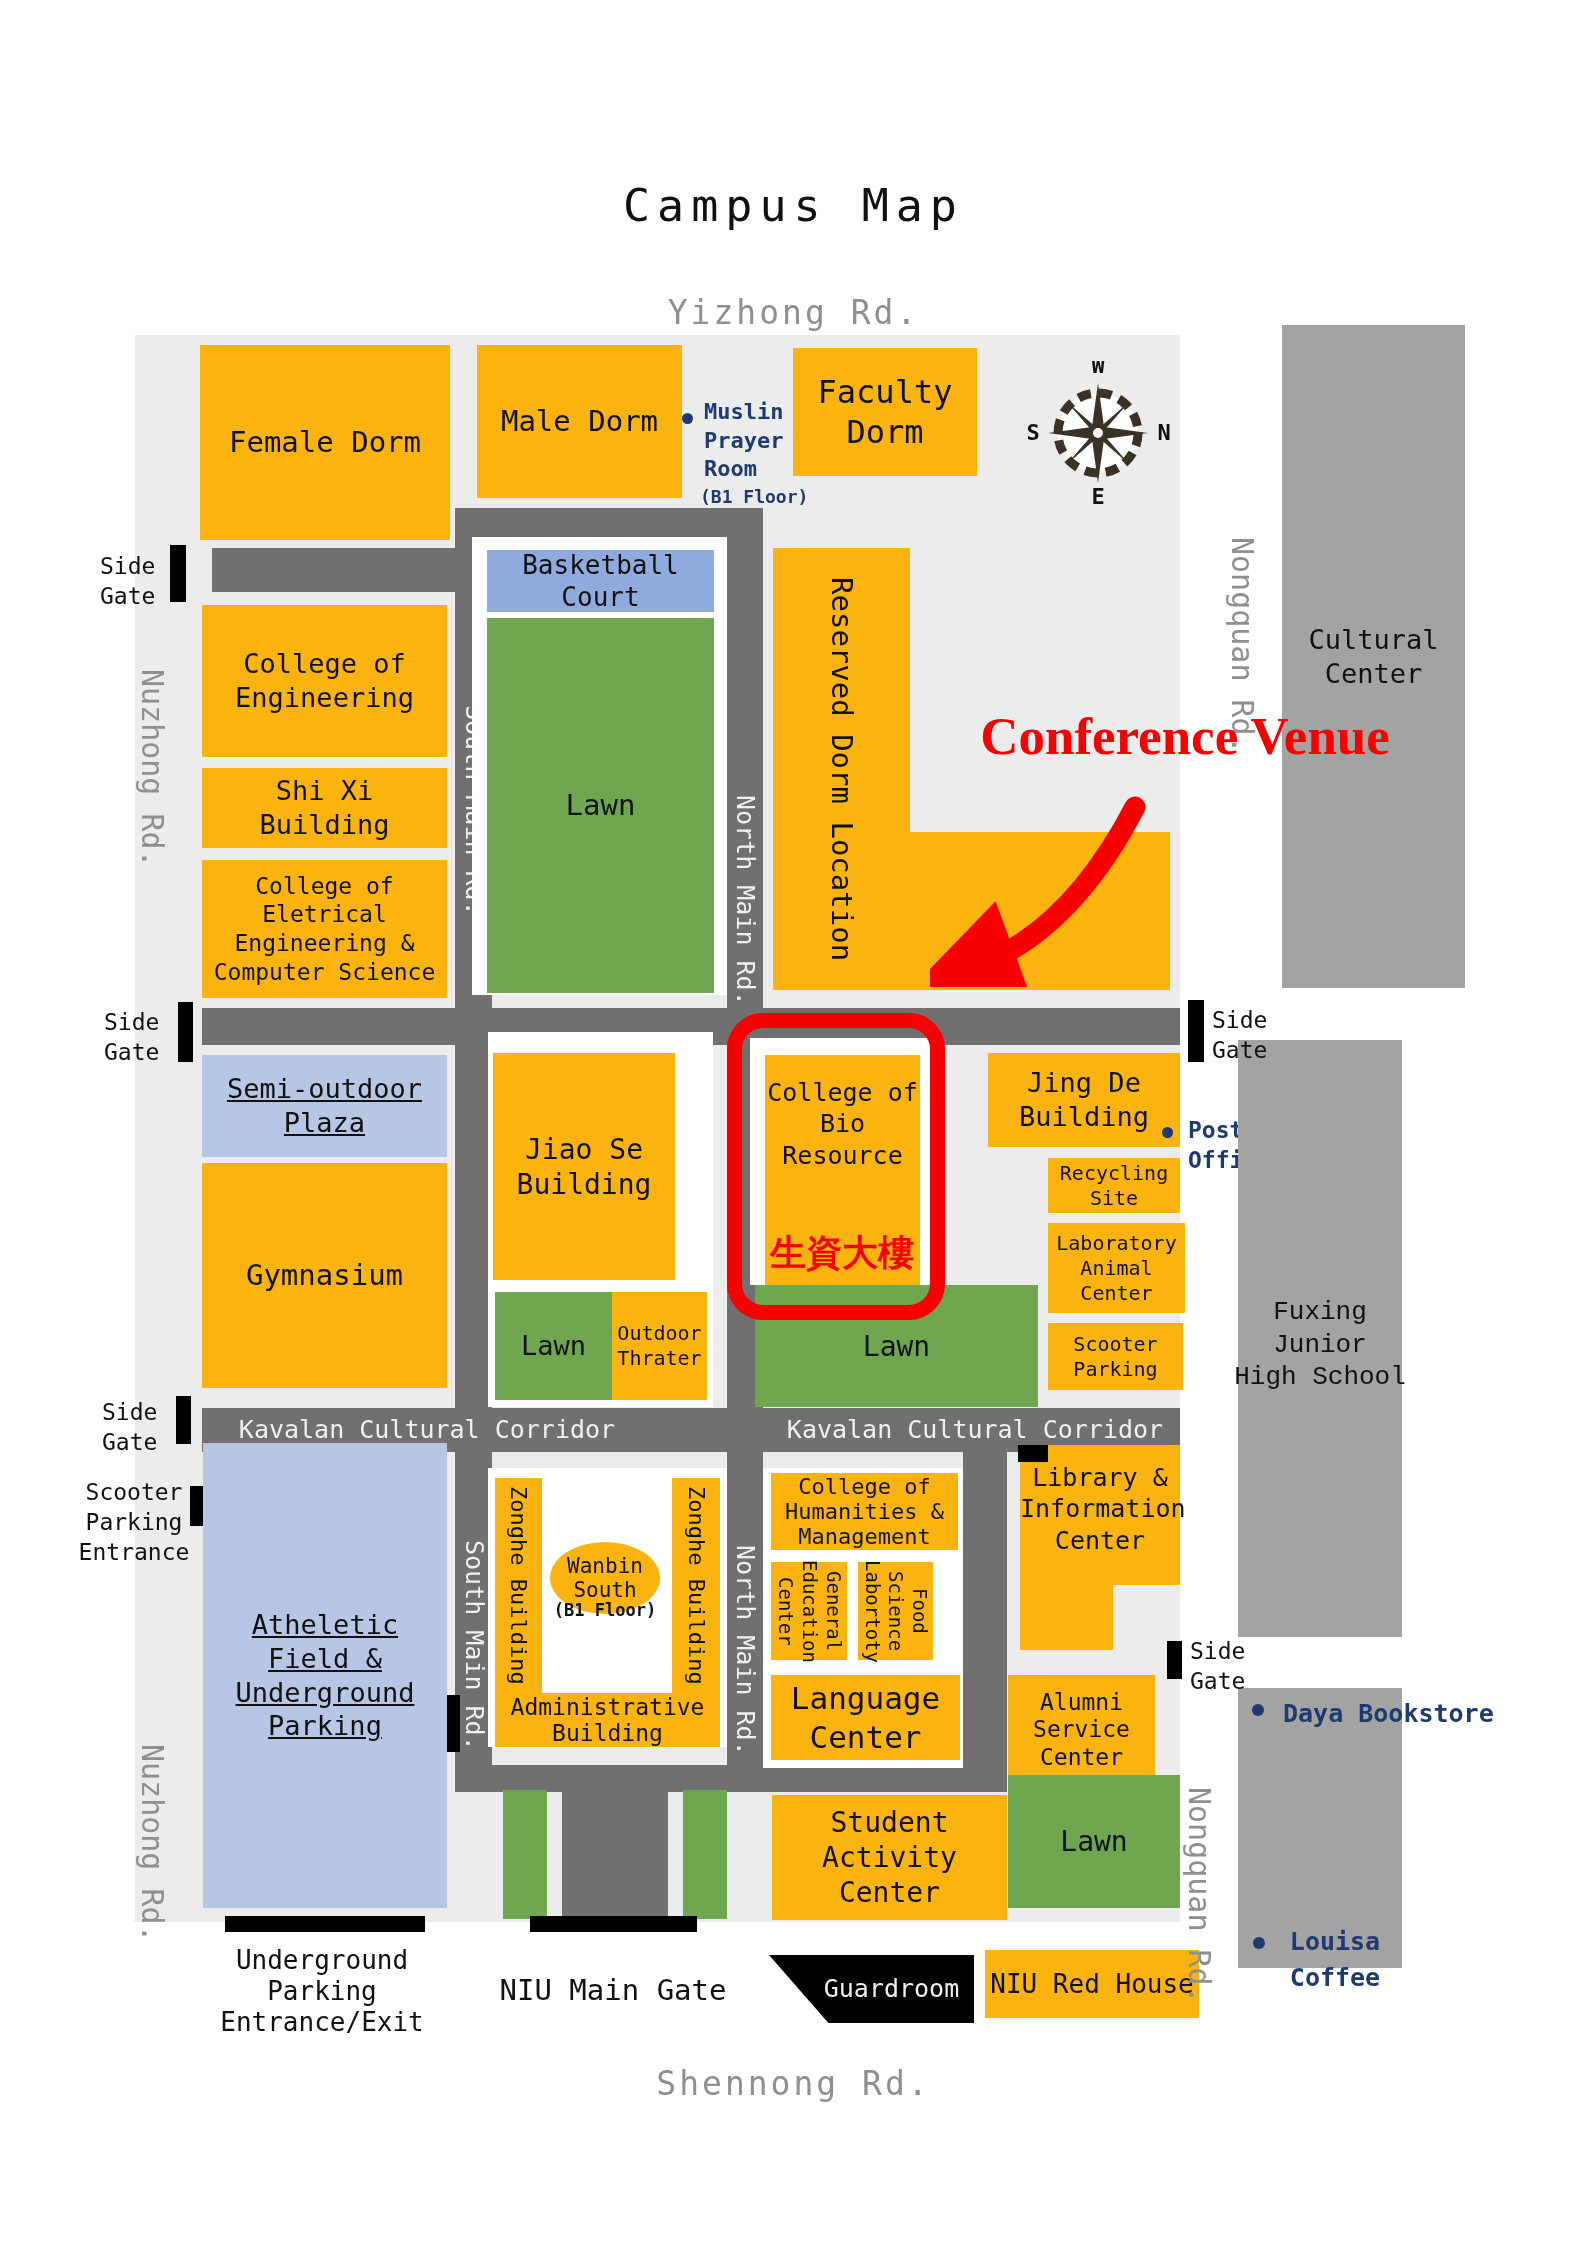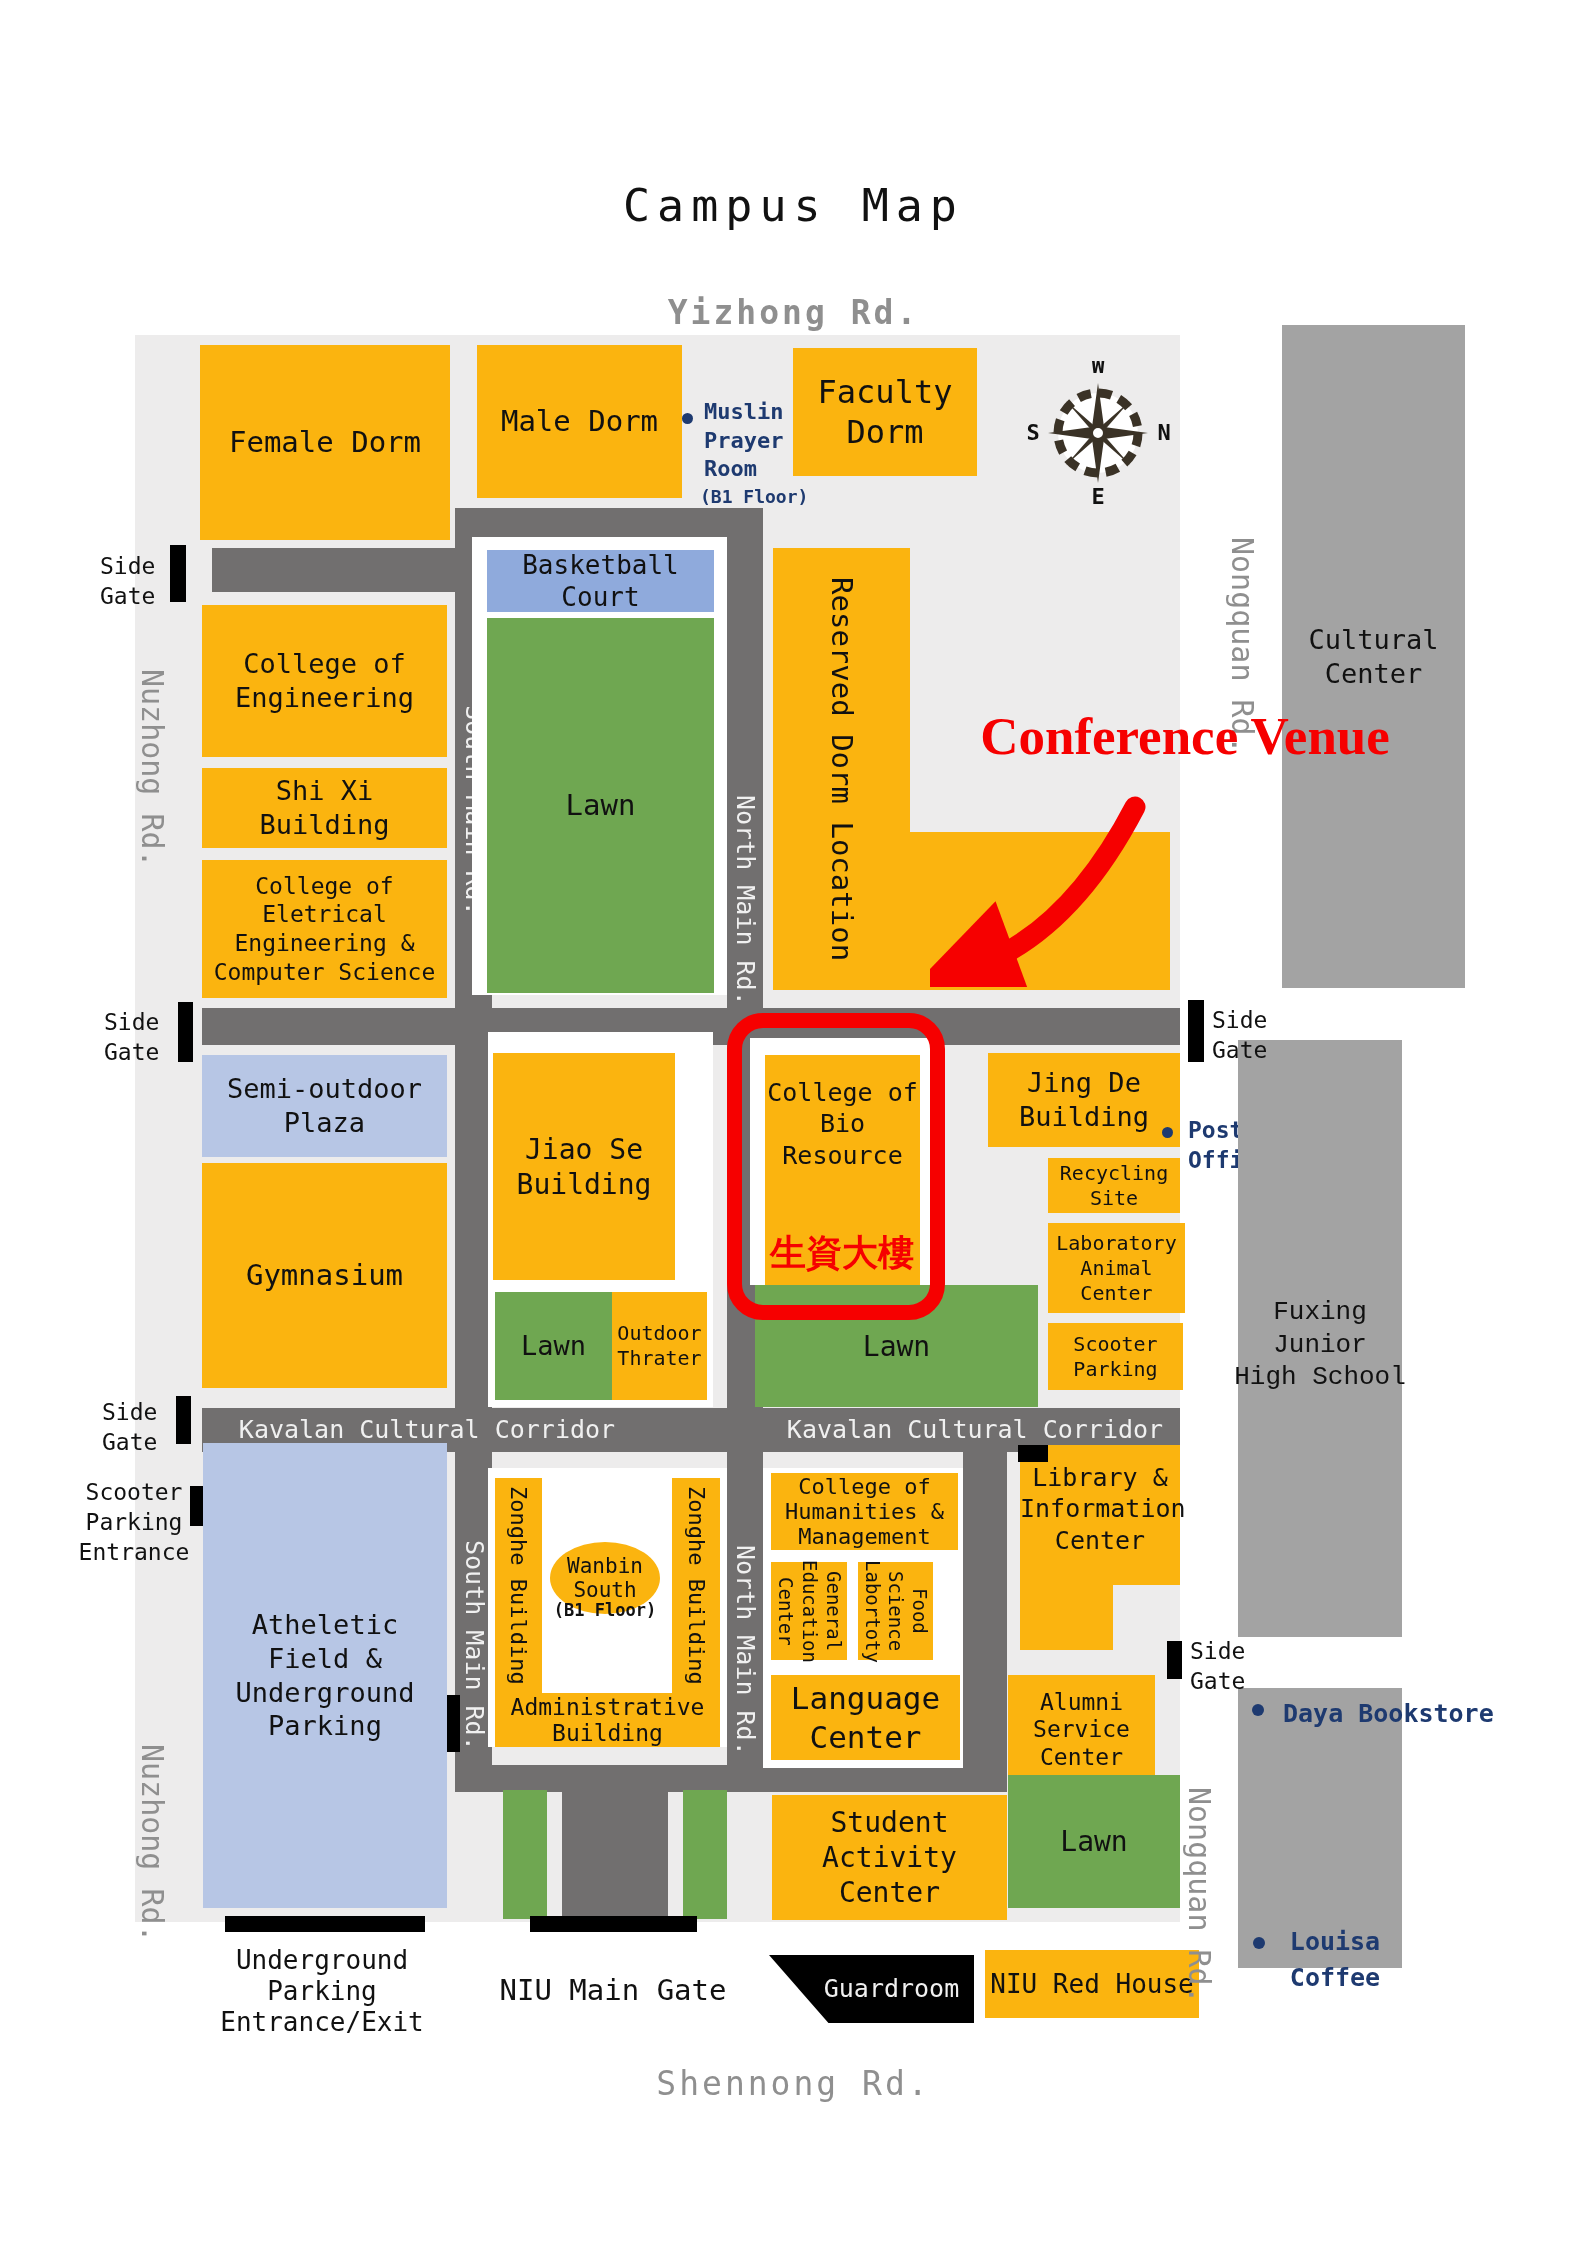--- a/index.html
+++ b/index.html
@@ -7,21 +7,21 @@
        font-family:"DejaVu Sans Mono",monospace;color:#111;}
   .abs{position:absolute;}
   .b{position:absolute;display:flex;align-items:center;justify-content:center;
      text-align:center;line-height:1.25;}
   .lbl{position:absolute;text-align:center;line-height:1.25;}
   .ml{white-space:pre-line;}
   .y{background:#fbb40f;}
   .g{background:#6fa751;}
   .rd{background:#716f6f;}
   .bl{background:#8faadc;}
-  .lb{background:#b7c6e5;}
+  .lb{background:#b7c6e5;text-decoration:underline;}
   .pk{background:#a3a3a3;}
   .wh{background:#ffffff;}
   .blk{background:#000000;}
   .v{writing-mode:vertical-rl;}
   .navy{color:#1e3a70;font-weight:bold;}
   .wt{color:#f0f0f0;}
   .gt{color:#8f8f8f;}
   .dot{position:absolute;background:#1e3a70;border-radius:50%;}
   .gatetext{position:absolute;font-size:23px;line-height:1.3;white-space:pre-line;}
   .center-x{left:0;width:100%;text-align:center;}
@@ -29,21 +29,21 @@
   .conf{position:absolute;font-family:"Liberation Serif",serif;font-weight:bold;color:#f60000;
         white-space:nowrap;text-align:center;z-index:45;}
   svg{display:block;}
 </style>
 </head>
 <body>
 
 <div class="map">
 
   <div class="lbl center-x" style="top:178px;font-size:45px;letter-spacing:7px;">Campus Map</div>
-  <div class="lbl center-x gt" style="top:292px;font-size:33px;letter-spacing:3px;font-weight:bold;">Yizhong Rd.</div>
+  <div class="lbl center-x gt" style="top:292px;font-size:33px;letter-spacing:3px;">Yizhong Rd.</div>
 
   <div class="abs" style="left:135px;top:335px;width:1045px;height:1587px;background:#edecec;"></div>
 
   <div class="abs rd" style="left:455px;top:508px;width:308px;height:30px;"></div>
   <div class="abs rd" style="left:212px;top:548px;width:280px;height:44px;"></div>
   <div class="abs rd" style="left:455px;top:508px;width:37px;height:1284px;"></div>
   <div class="abs rd" style="left:727px;top:508px;width:36px;height:1284px;"></div>
   <div class="abs rd" style="left:202px;top:1008px;width:978px;height:37px;"></div>
   <div class="abs rd" style="left:202px;top:1408px;width:978px;height:44px;"></div>
   <div class="abs rd" style="left:963px;top:1452px;width:44px;height:340px;"></div>

